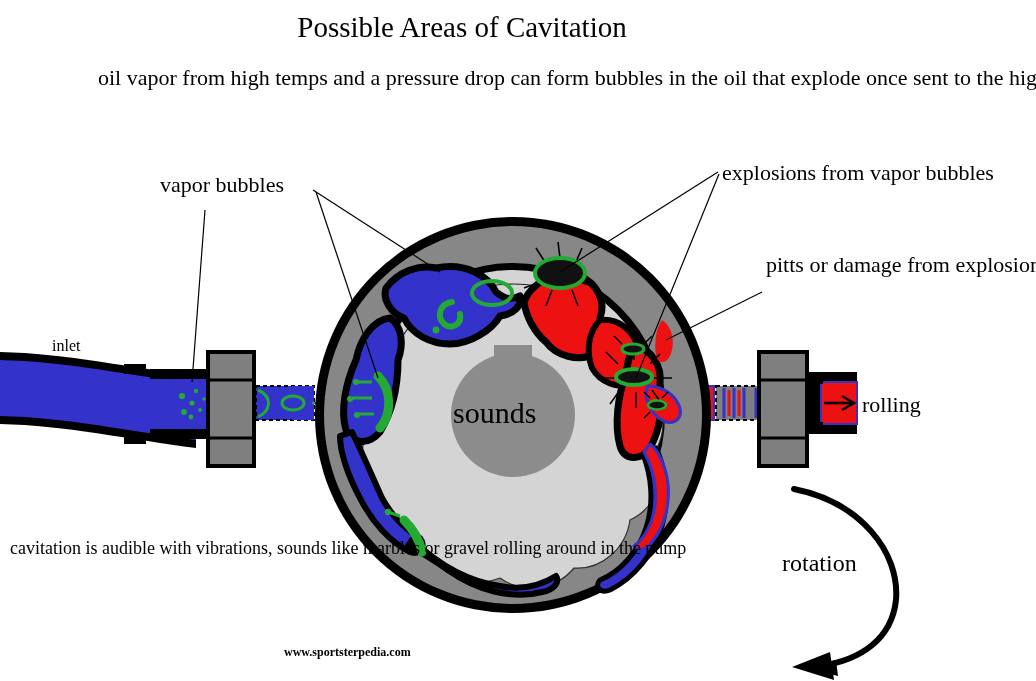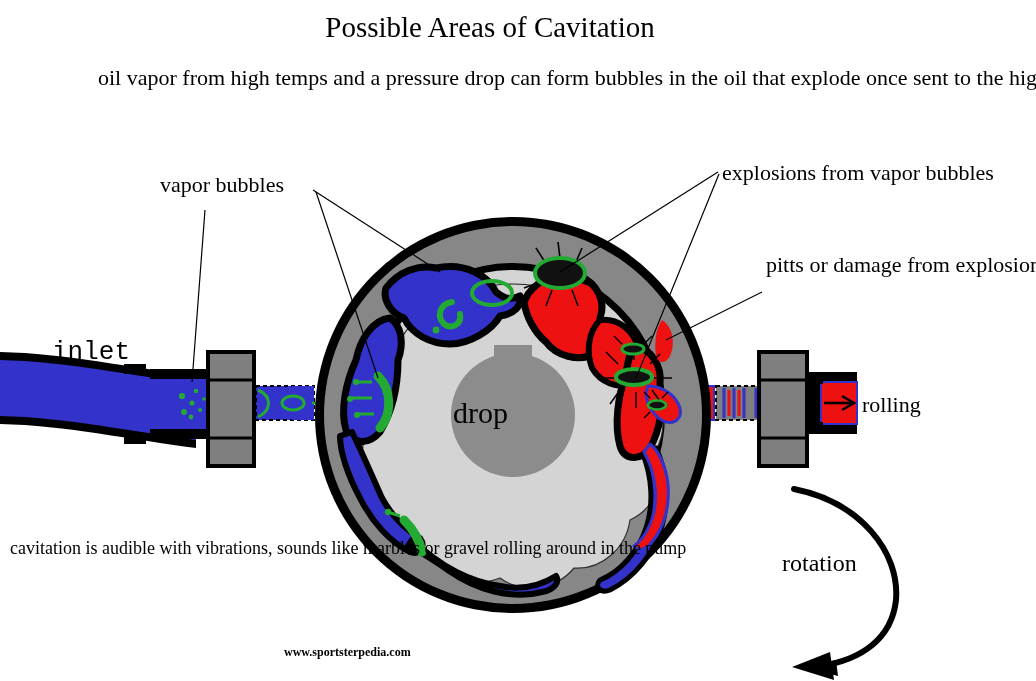--- a/index.html
+++ b/index.html
@@ -1,26 +1,26 @@
 <!DOCTYPE html>
 <html><head>
 <meta charset="utf-8">
 <style>
   html,body{margin:0;padding:0;background:#ffffff;}
   body{width:1036px;height:681px;position:relative;overflow:hidden;
        font-family:"Liberation Serif","DejaVu Serif",serif;color:#000;}
   #stage{position:absolute;left:0;top:0;width:1036px;height:681px;}
   svg#art{position:absolute;left:0;top:0;width:1036px;height:681px;}
   .txt{position:absolute;white-space:pre;line-height:1.18;}
-  #title{left:0;top:10px;width:924px;text-align:center;font-size:29px;margin-left:28px;}
+  #title{left:0;top:10px;width:924px;text-align:center;font-size:29px;}
   #subtitle{left:98px;top:65px;width:870px;font-size:22px;}
   #lbl-vapor{left:160px;top:172px;font-size:22px;}
   #lbl-explosions{left:722px;top:160px;width:270px;font-size:22px;}
   #lbl-pitts{left:766px;top:252px;width:268px;font-size:22px;}
-  #lbl-inlet{left:52px;top:337px;font-size:26px;font-family:Liberation Mono, monospace;}
+  #lbl-inlet{left:52px;top:337px;font-size:16px;}
   #lbl-outlet{left:862px;top:392px;font-size:22px;}
   #lbl-rotation{left:782px;top:549px;font-size:24px;}
   #lbl-caption{left:10px;top:538px;width:300px;font-size:18px;}
   #lbl-shaft{left:453px;top:395px;font-size:30px;}
   #watermark{left:284px;top:645px;font-size:12px;font-weight:bold;
              font-family:"Liberation Serif","DejaVu Serif",serif;text-align:center;}
 </style>
 </head>
 <body>
 
@@ -343,19 +343,19 @@
   <div class="txt" id="lbl-explosions">explosions from vapor bubbles</div>
 
   <div class="txt" id="lbl-pitts">pitts or damage from explosions</div>
 
   <div class="txt" id="lbl-inlet">inlet</div>
 
   <div class="txt" id="lbl-outlet">rolling</div>
 
   <div class="txt" id="lbl-rotation">rotation</div>
 
-  <div class="txt" id="lbl-shaft">drop</div>
+  <div class="txt" id="lbl-shaft">sounds</div>
 
   <div class="txt" id="lbl-caption">cavitation is audible with vibrations, sounds like marbles or gravel rolling around in the pump</div>
 
   <div class="txt" id="watermark">www.sportsterpedia.com</div>
 
 </div>
 
 </body></html>

